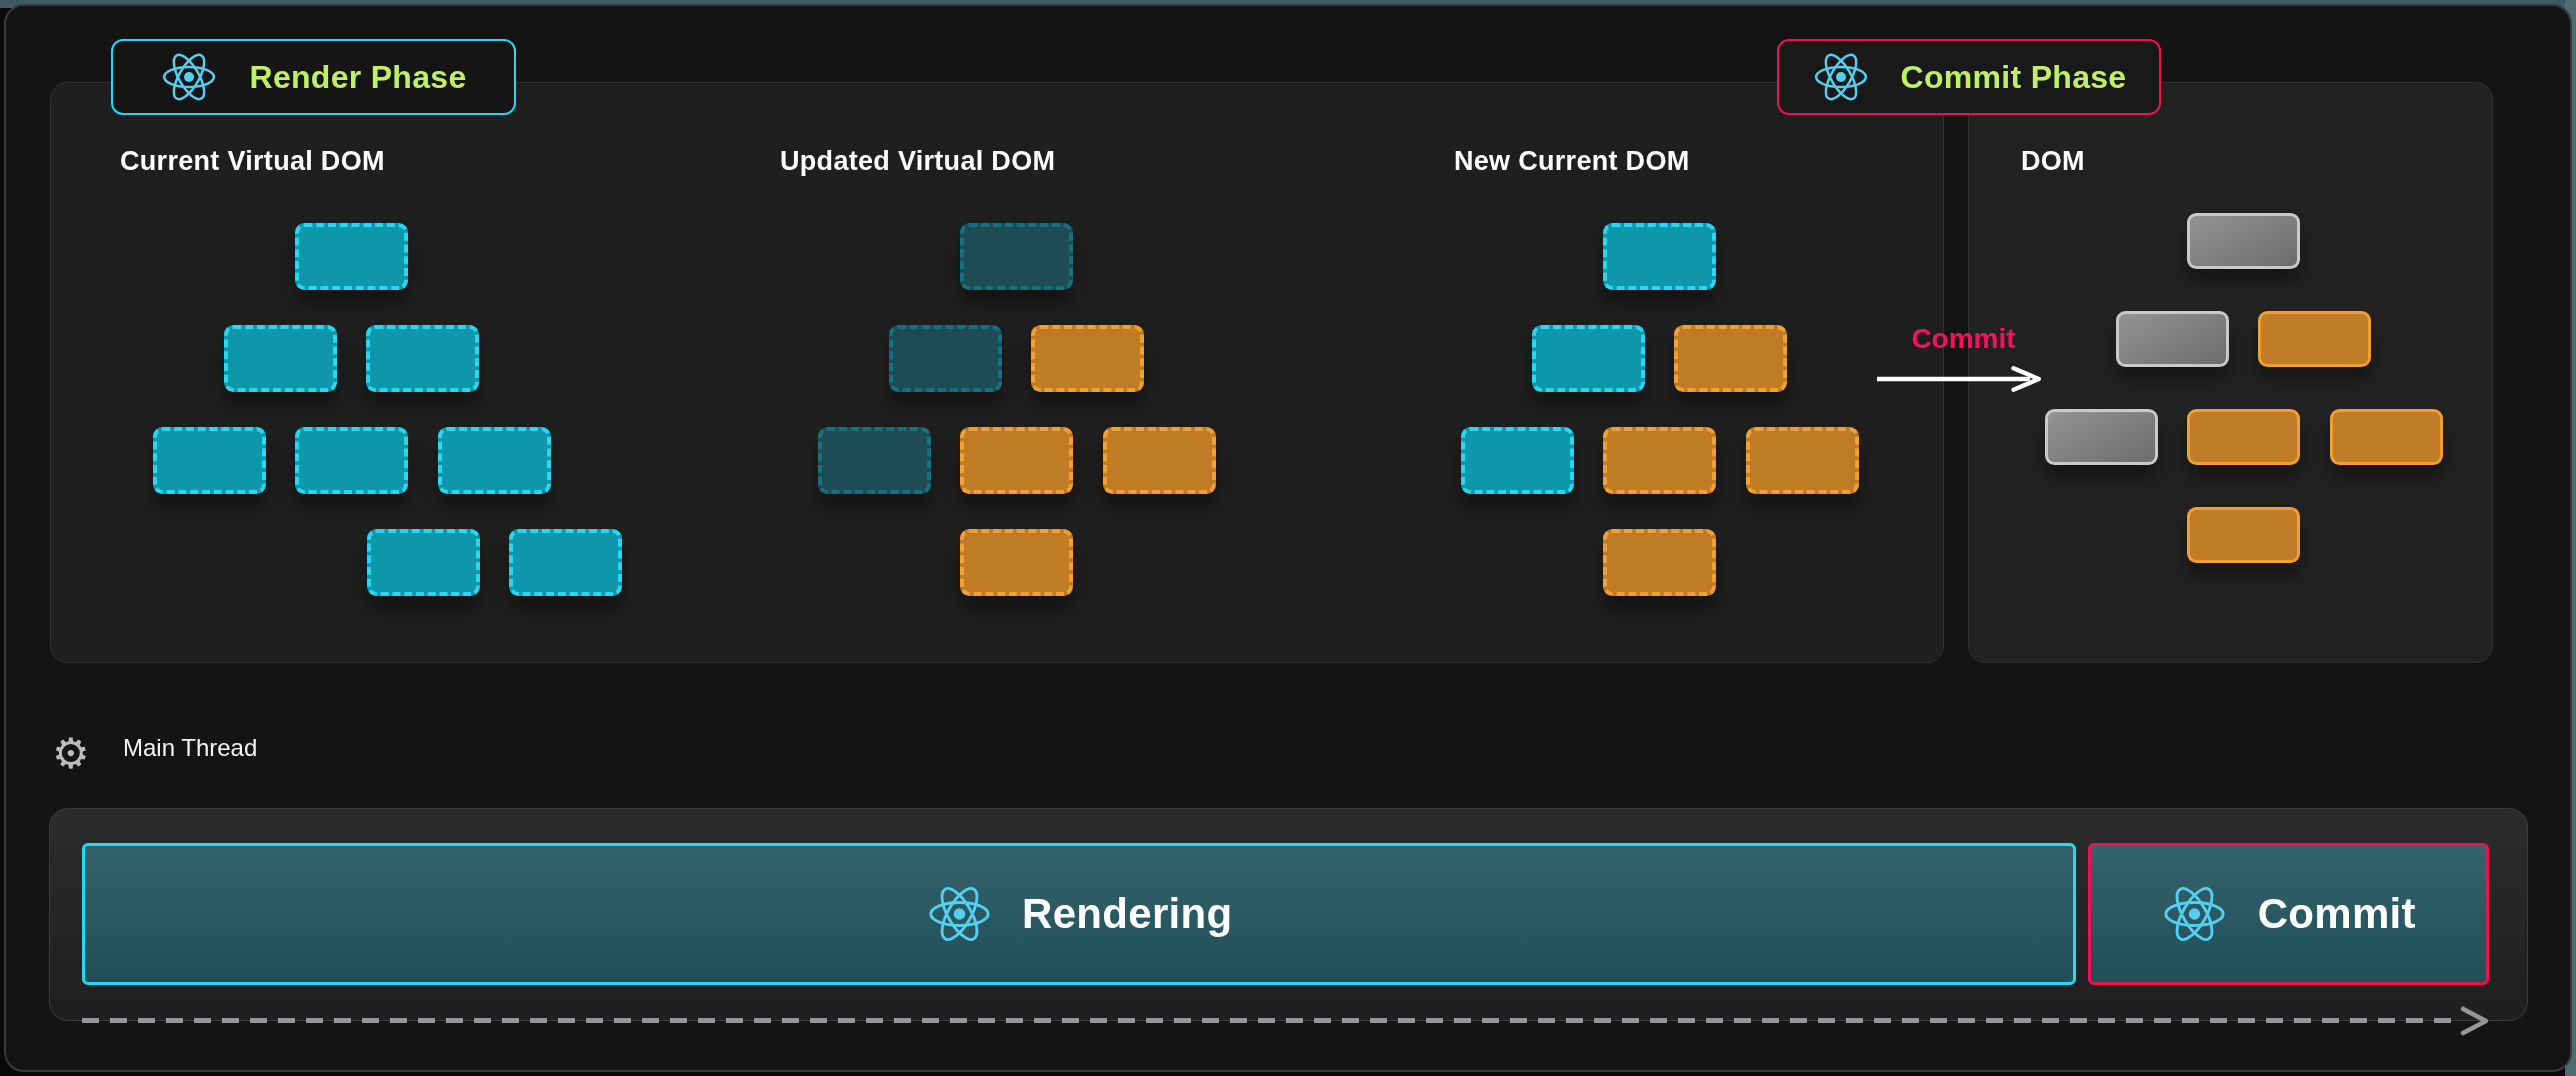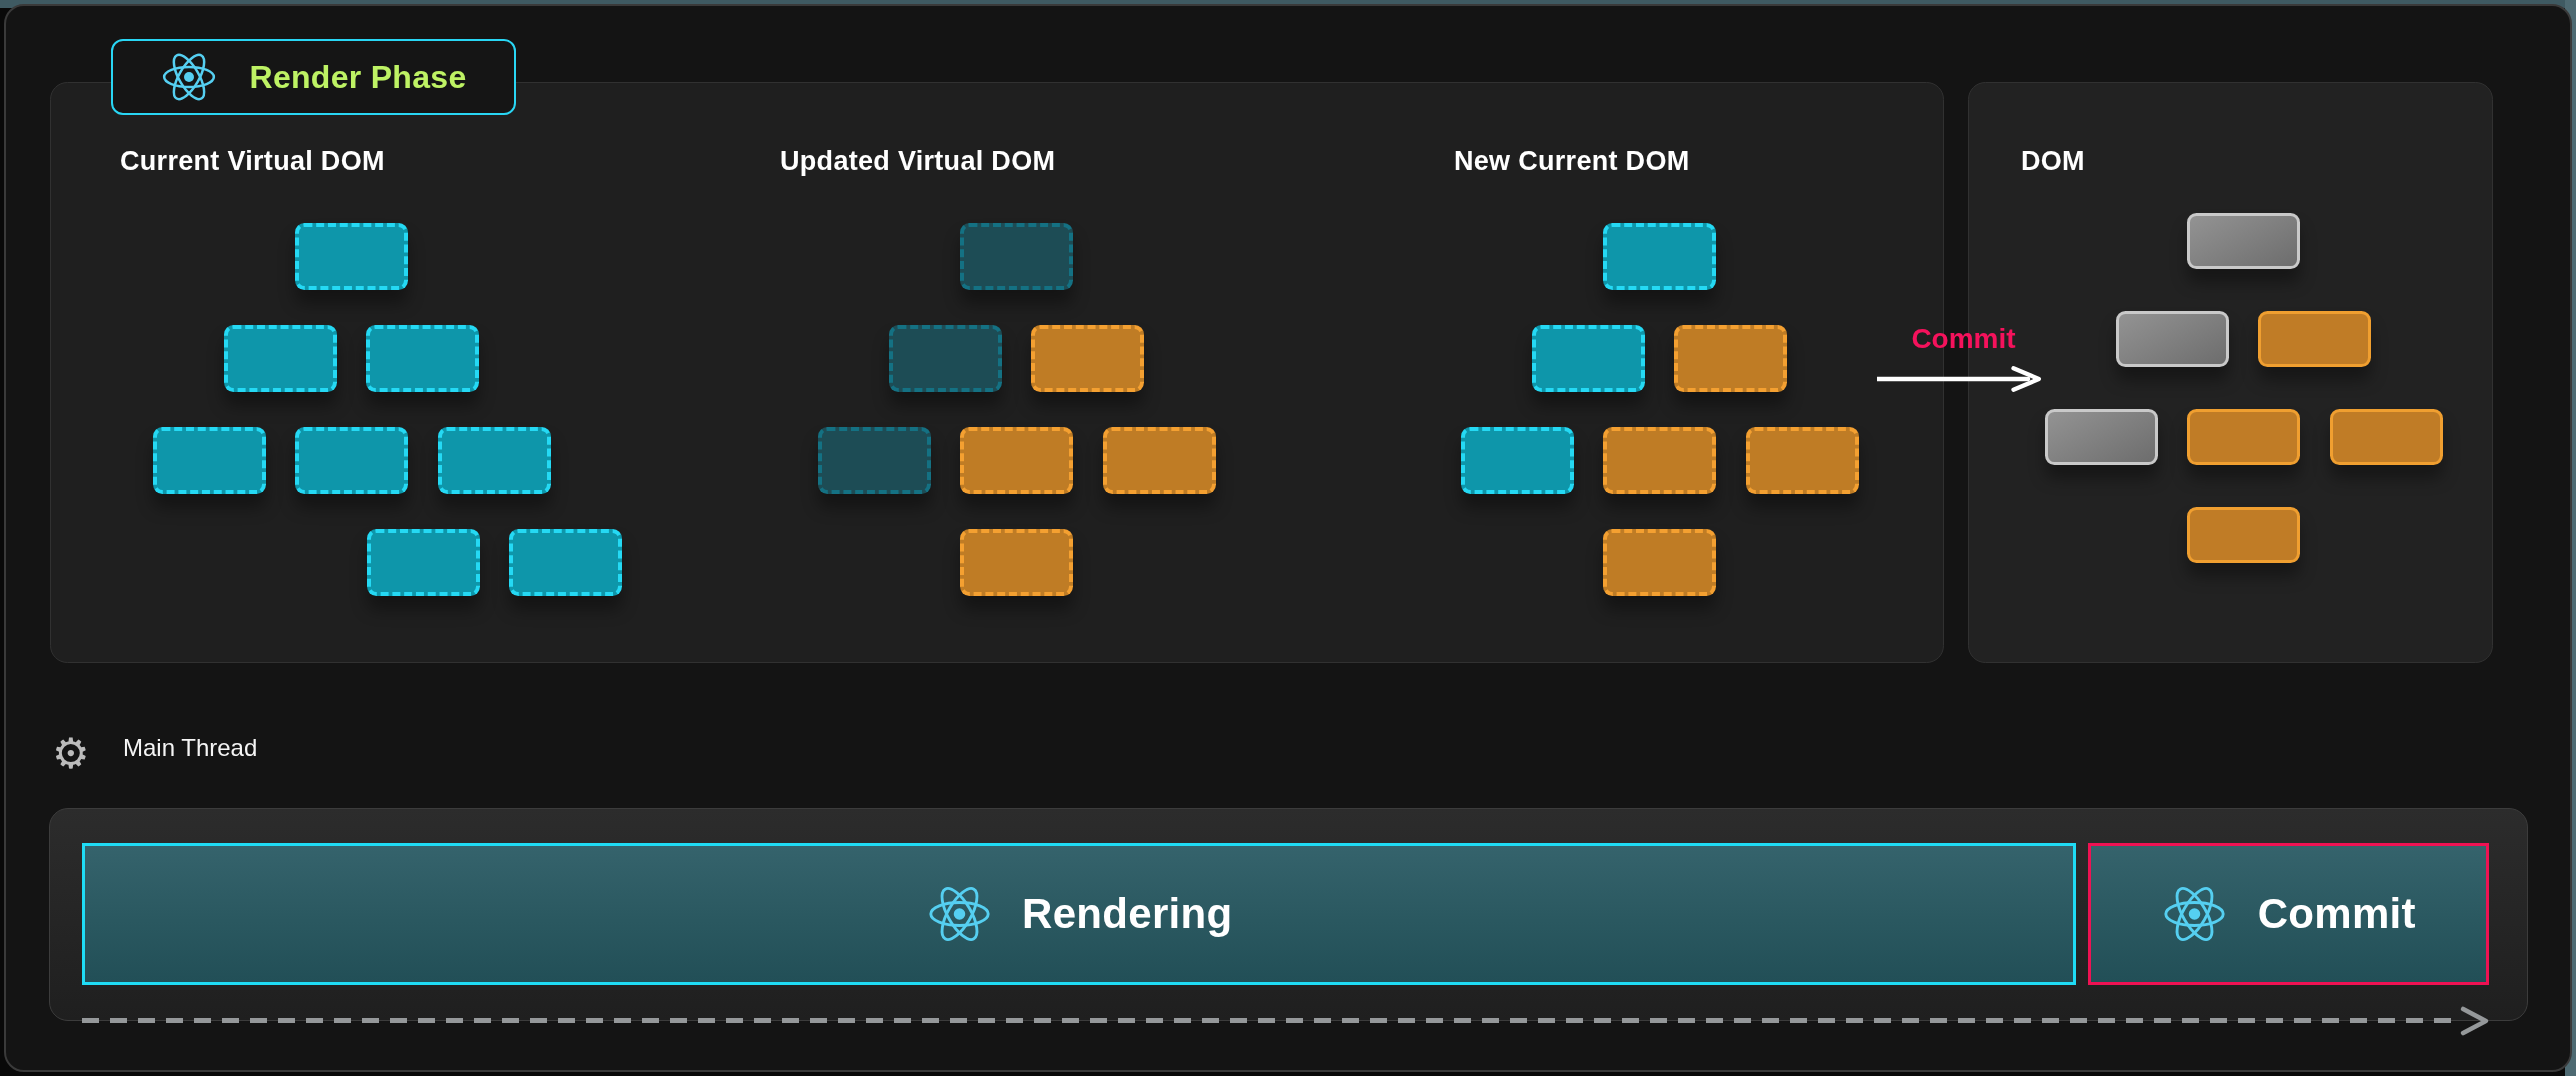--- a/index.html
+++ b/index.html
@@ -53,21 +53,21 @@
   #arrow-commit .flow-label{color:#f5125c;font-weight:700;}
 
   
   .gear{position:absolute;left:52px;top:733px;font-size:42px;line-height:42px;color:#bcbcbc;
     font-family:"DejaVu Sans",sans-serif;z-index:3;}
   .mt-label{position:absolute;left:123px;top:734px;font-size:24px;font-weight:500;color:#f5f5f5;z-index:3;}
 
   .mt-container{position:absolute;left:49px;top:808px;width:2477px;height:211px;
     background:linear-gradient(180deg,#2c2c2c,#1f1f1f);border:1.3px solid #3c3c3c;border-radius:19px;z-index:1;}
 
-  .bar{position:absolute;top:843px;height:142px;border-radius:0;display:flex;align-items:center;
+  .bar{position:absolute;top:843px;height:142px;border-radius:6px;display:flex;align-items:center;
     justify-content:center;gap:29.5px;box-sizing:border-box;z-index:2;
     background:linear-gradient(180deg,#35636c 0%,#2a5860 55%,#224f57 100%);}
   #bar-rendering{left:82px;width:1994px;border:3.4px solid #1fdcf5;}
   #bar-commit{left:2088px;width:401px;border:3.4px solid #ef1253;}
   .bar-label{color:#ffffff;font-size:42px;font-weight:600;letter-spacing:0.3px;}
 
   
   .timeline{position:absolute;left:82px;top:1018px;width:2380px;height:4.7px;z-index:3;
     background:repeating-linear-gradient(90deg,#95989a 0 17.4px,transparent 17.4px 28px);}
   .timeline-head{position:absolute;left:2459px;top:1005px;z-index:3;}
@@ -88,20 +88,31 @@
       <circle r="2.2" fill="#55cff1"></circle>
       <g fill="none" stroke="#55cff1" stroke-width="1.1">
         <ellipse rx="11" ry="4.4"></ellipse>
         <ellipse rx="11" ry="4.4" transform="rotate(60)"></ellipse>
         <ellipse rx="11" ry="4.4" transform="rotate(120)"></ellipse>
       </g>
     </svg>
     <span class="badge-label">Render Phase</span>
   </div>
 
+  <div class="badge commit">
+    <svg width="58" height="52" viewBox="-11.5 -11.5 23 23">
+      <circle r="2.2" fill="#55cff1"></circle>
+      <g fill="none" stroke="#55cff1" stroke-width="1.1">
+        <ellipse rx="11" ry="4.4"></ellipse>
+        <ellipse rx="11" ry="4.4" transform="rotate(60)"></ellipse>
+        <ellipse rx="11" ry="4.4" transform="rotate(120)"></ellipse>
+      </g>
+    </svg>
+    <span class="badge-label">Commit Phase</span>
+  </div>
 
   <div class="tree-title" id="title-0">Current Virtual DOM</div>
   <div class="tree-title" id="title-1">Updated Virtual DOM</div>
   <div class="tree-title" id="title-2">New Current DOM</div>
   <div class="tree-title" id="title-3">DOM</div>
 
   <div class="tree" id="tree-0">
       <div class="tree-row row-1">
         <div class="node n-cyan"></div>
       </div>

